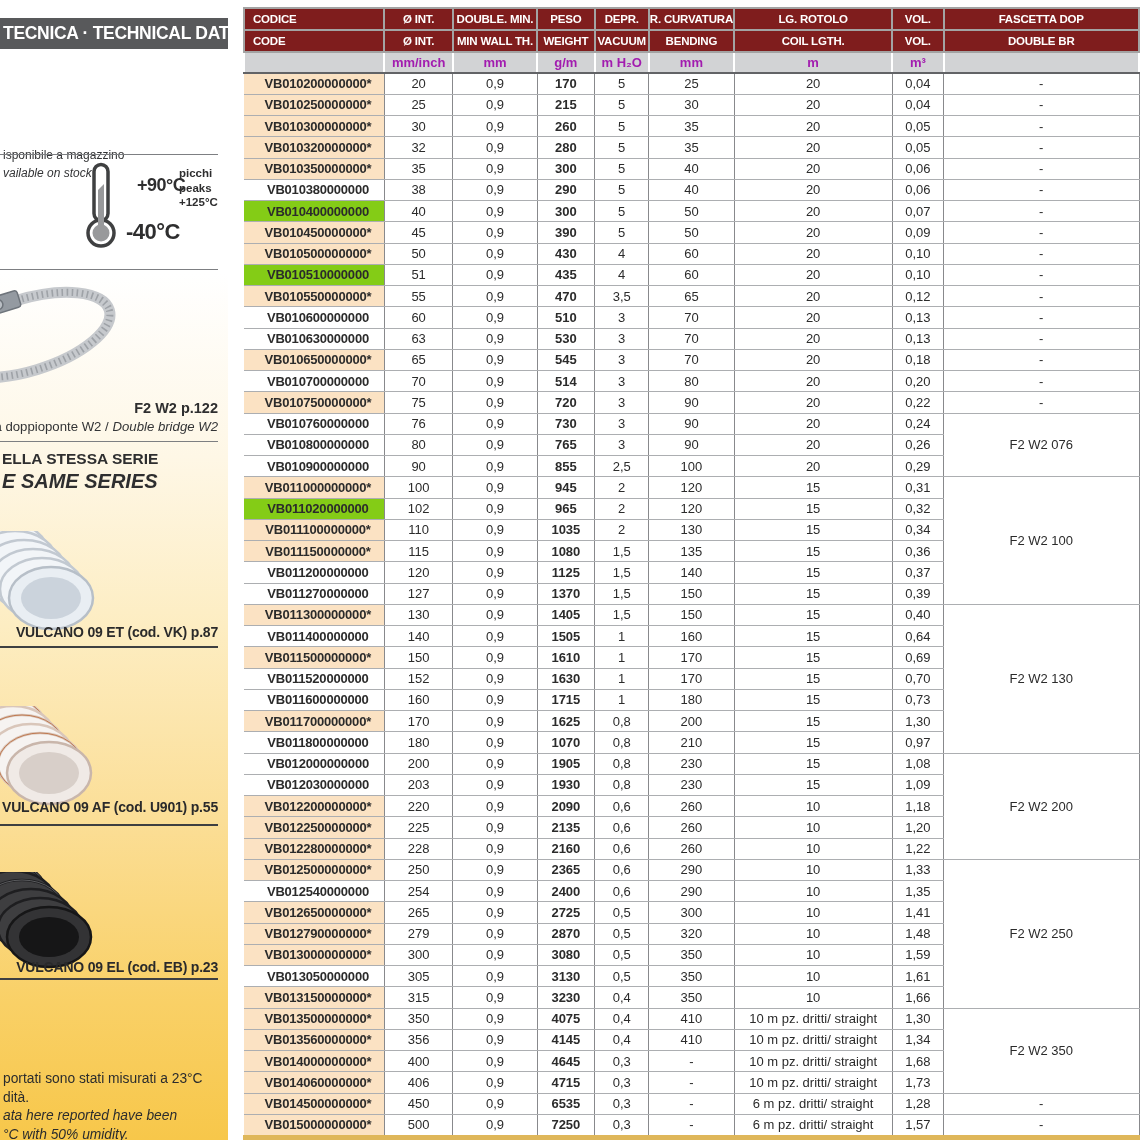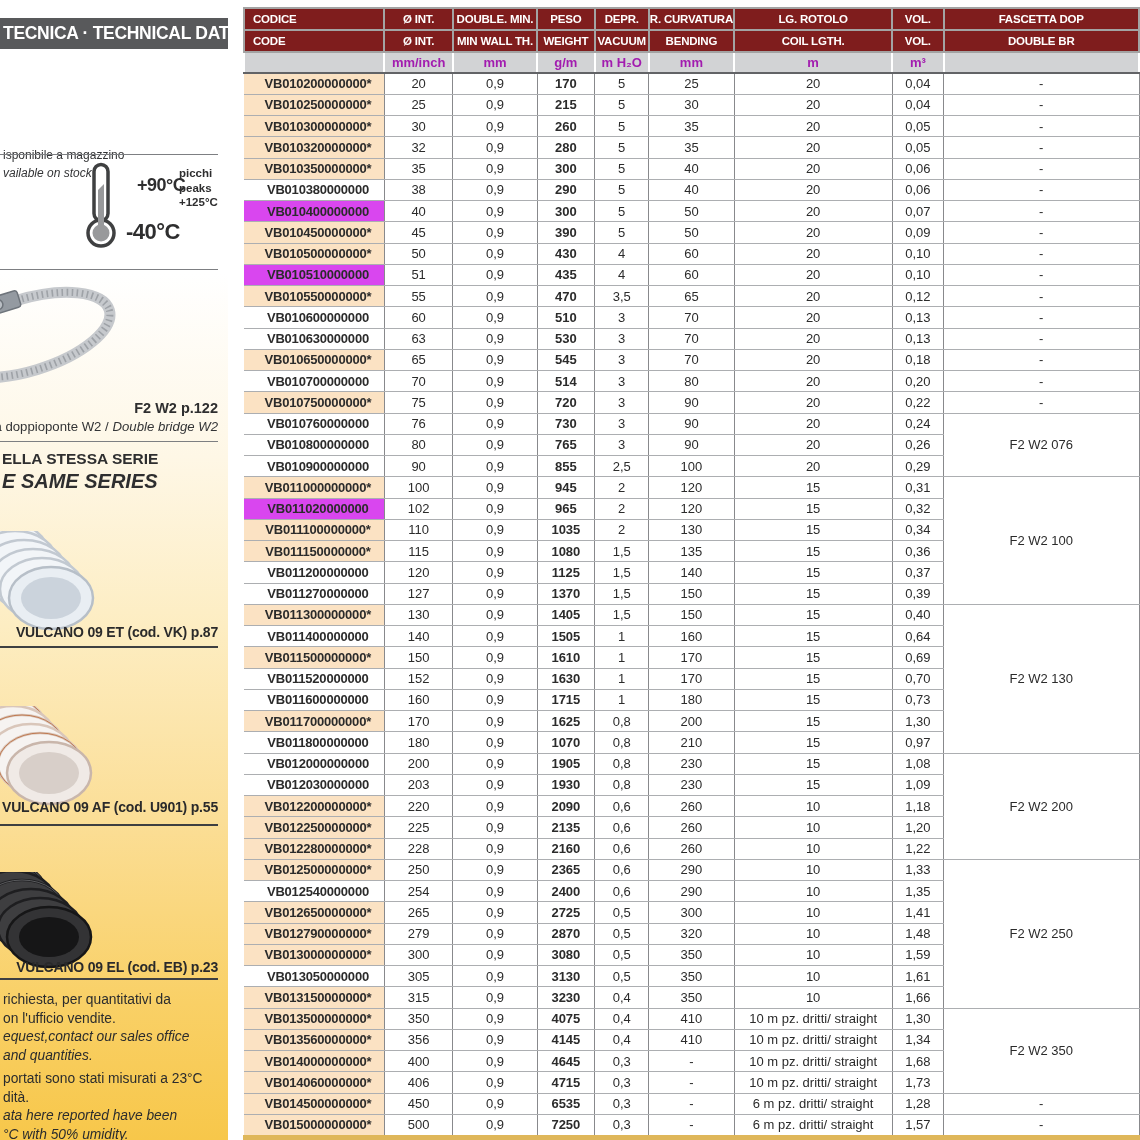--- a/index.html
+++ b/index.html
@@ -40,21 +40,21 @@
   th,td{overflow:hidden;white-space:nowrap;padding:0;vertical-align:middle;}
   th.h{background:#7f1d1d;color:#fff;font-size:11.5px;font-weight:700;letter-spacing:-.2px;
     border:2px solid #a3a3a3;height:20px;text-align:center;}
   th.h.tl{text-align:left;padding-left:8px;}
   td.units{background:#D2D3D5;color:#a21caf;font-size:13px;font-weight:700;text-align:center;
     border:2px solid #fff;border-bottom:2px solid #626366;height:19px;}
   tbody tr{height:21.25px;}
   tbody td{font-size:13px;color:#2B2B2B;text-align:center;line-height:1;
     border-right:1px solid #88898C;border-bottom:1px solid #ACAEB1;}
   td.code{text-align:center;padding-left:8px;font-weight:700;letter-spacing:-.2px;}
-  .hl-o{background:#FBE2C3;} .hl-g{background:#d946ef;} .hl-w{background:#fff;}
+  .hl-o{background:#FBE2C3;} .hl-g{background:#84cc16;} .hl-w{background:#fff;}
   td.b{font-weight:700;}
   td.fas{font-size:13px;}
   .gold{position:absolute;left:243px;top:1135px;width:897px;height:5px;background:#DFB75A;}
 </style>
 </head>
 <body>
 
 <div class="page">
 
   <aside class="sidebar">
@@ -139,26 +139,20 @@
         <ellipse cx="36" cy="38" rx="42" ry="30" fill="none" stroke="#5A5B5E" stroke-width="1"></ellipse>
         <ellipse cx="45" cy="47" rx="42" ry="30" fill="#3E3E40" stroke="#1E1E20" stroke-width="2.5"></ellipse>
         <ellipse cx="54" cy="56" rx="42" ry="30" fill="#3E3E40" stroke="#1E1E20" stroke-width="2.5"></ellipse>
         <ellipse cx="63" cy="65" rx="42" ry="30" fill="#333335" stroke="#161617" stroke-width="2.5"></ellipse>
         <ellipse cx="63" cy="65" rx="30" ry="20" fill="#161617"></ellipse>
       </g>
     </svg>
     <div class="plabel pl3">VULCANO 09 EL (cod. EB) p.23</div>
     <div class="ul u3"></div>
 
-    <div class="notes n1">
-        <div class="">richiesta, per quantitativi da</div>
-        <div class="">on l'ufficio vendite.</div>
-        <div class="it">equest,contact our sales office</div>
-        <div class="it">and quantities.</div>
-      </div>
     <div class="notes n2">
         <div class="">portati sono stati misurati a 23°C</div>
         <div class="">dità.</div>
         <div class="it">ata here reported have been</div>
         <div class="it">°C with 50% umidity.</div>
       </div>
   </aside>
 
   <main class="tablewrap">
     <table>

